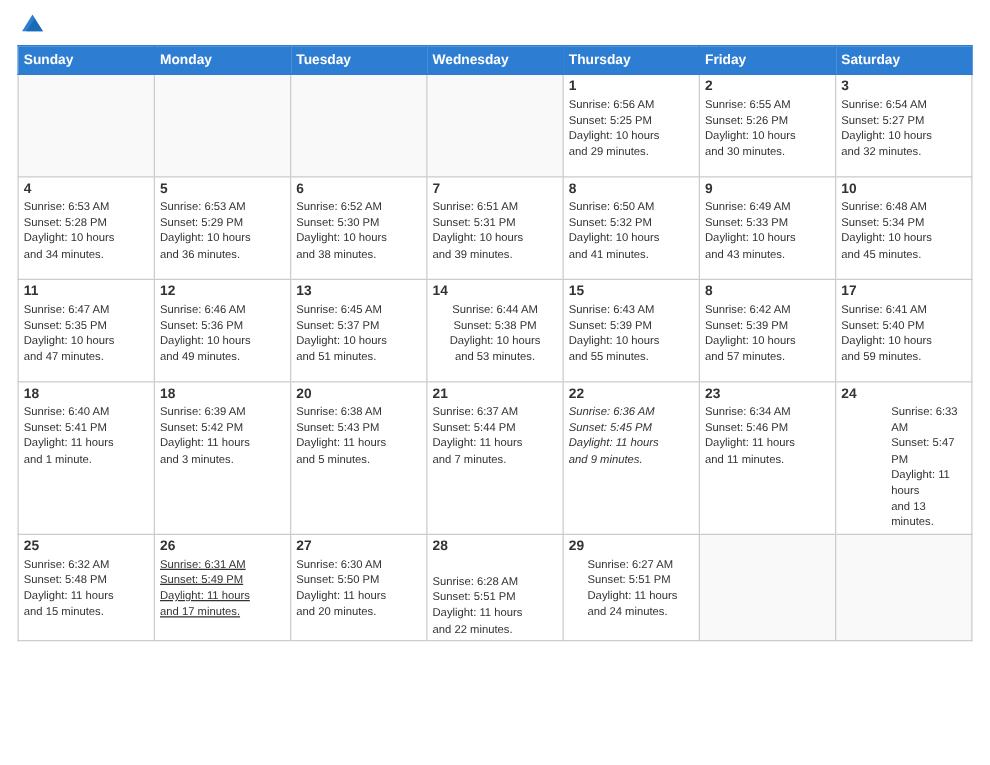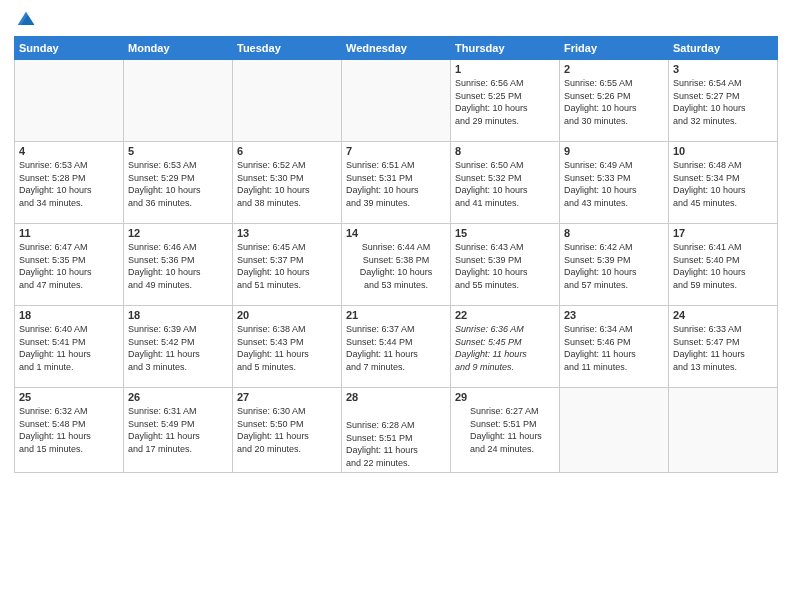--- a/index.html
+++ b/index.html
@@ -299,37 +299,37 @@
           </td>
           <td>
             <span class="day-num">23</span>
             <div class="day-info" style="white-space: pre-line;">Sunrise: 6:34 AM
 Sunset: 5:46 PM
 Daylight: 11 hours
 and 11 minutes.</div>
           </td>
           <td>
             <span class="day-num">24</span>
-            <div class="day-info" style="white-space: pre-line;">Sunrise: 6:33 AM
+            <div class="day-info" style="white-space: pre-line; margin-left: 40px;">Sunrise: 6:33 AM
 Sunset: 5:47 PM
 Daylight: 11 hours
 and 13 minutes.</div>
           </td>
         </tr>
         <tr class="last-row">
           <td>
             <span class="day-num">25</span>
             <div class="day-info" style="white-space: pre-line;">Sunrise: 6:32 AM
 Sunset: 5:48 PM
 Daylight: 11 hours
 and 15 minutes.</div>
           </td>
           <td>
             <span class="day-num">26</span>
-            <div class="day-info" style="white-space: pre-line;">Sunrise: 6:31 AM
+            <div class="day-info" style="white-space: pre-line; text-decoration: underline;">Sunrise: 6:31 AM
 Sunset: 5:49 PM
 Daylight: 11 hours
 and 17 minutes.</div>
           </td>
           <td>
             <span class="day-num">27</span>
             <div class="day-info" style="white-space: pre-line;">Sunrise: 6:30 AM
 Sunset: 5:50 PM
 Daylight: 11 hours
 and 20 minutes.</div>

